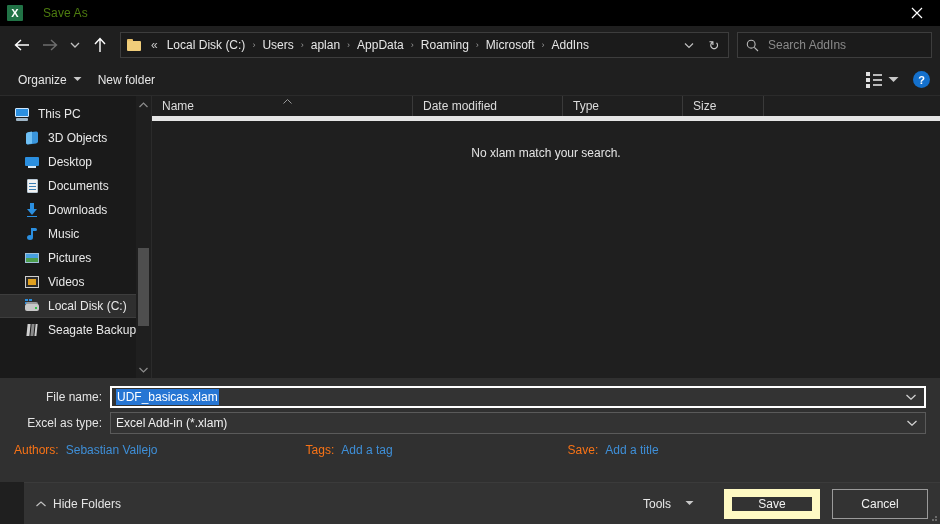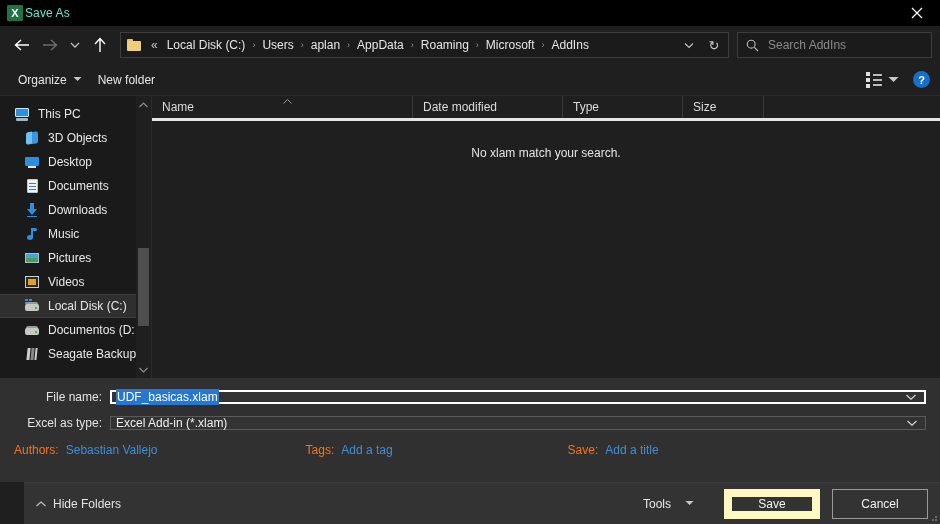--- a/index.html
+++ b/index.html
@@ -31,21 +31,21 @@
     background: #217346; border-radius: 1px;
   }
   .app-icon .xletter {
     position: absolute; left: 0; top: 0; width: 16px; height: 16px;
     color: #ffffff; font-size: 11px; font-weight: bold;
     font-family: "Liberation Sans", sans-serif;
     display: flex; align-items: center; justify-content: center;
     line-height: 1;
   }
   .title-text {
-    margin-left: 2px; color: #5eead4; font-size: 12px;
+    margin-left: 20px; color: #4d7c0f; font-size: 12px;
     letter-spacing: 0.1px;
   }
   .close-btn {
     position: absolute; right: 0; top: 0;
     width: 46px; height: 26px;
     display: flex; align-items: center; justify-content: center;
     color: #ffffff;
   }
   .close-btn svg { display: block; }
 
@@ -226,21 +226,21 @@
   
   .filelist {
     flex: 1 1 auto; position: relative;
     background: #1f1f1f;
     display: flex; flex-direction: column;
     min-width: 0;
   }
   .col-head {
     height: 25px; flex: 0 0 25px;
     display: flex; align-items: stretch;
-    border-bottom: 3px solid #e5e5e5;
+    border-bottom: 5px solid #e5e5e5;
     position: relative;
   }
   .col {
     display: flex; align-items: center;
     padding-left: 10px;
     color: #dcdcdc; font-size: 12px;
     border-right: 1px solid #3a3a3a;
     position: relative;
   }
   .col.name  { width: 261px; flex: 0 0 261px; }
@@ -266,21 +266,21 @@
     padding: 8px 14px 0 14px;
     position: relative;
   }
   .frow { display: flex; align-items: center; height: 22px; margin-bottom: 4px; justify-content: center; }
   .flabel {
     width: 96px; flex: 0 0 96px;
     text-align: right; padding-right: 8px;
     color: #e4e4e4; font-size: 12px;
   }
   .fcombo {
-    flex: 1 1 auto; height: 14px;
+    flex: 1 1 auto; height: 22px;
     background: #333333;
     border: 1px solid #5a5a5a;
     display: flex; align-items: center;
     padding-left: 5px;
     position: relative;
     min-width: 0;
   }
   .fcombo.focused { border: 2px solid #ffffff; padding-left: 4px; }
   .fval { color: #f0f0f0; font-size: 12px; white-space: nowrap; }
   .fval.sel { background: #2676d4; color: #ffffff; padding: 1px 1px; }
@@ -528,28 +528,20 @@
                 <i style="left:0;top:3px;"></i>
                 <i style="left:4px;top:3px;"></i>
               </i>
             <i class="top"></i>
               <i class="body"></i>
               <i class="led"></i>
           </span>
           <span>Local Disk (C:)</span>
         </div>
 
-        <div class="nav-row indent">
-          <span class="nav-ico ico-drive">
-              <i class="top"></i>
-              <i class="body"></i>
-              <i class="led"></i>
-            </span>
-          <span>Documentos (D:</span>
-        </div>
 
         <div class="nav-row indent">
           <span class="nav-ico ico-ext">
               <i class="b1"></i>
               <i class="b2"></i>
               <i class="b3"></i>
             </span>
           <span>Seagate Backup</span>
         </div>
 

